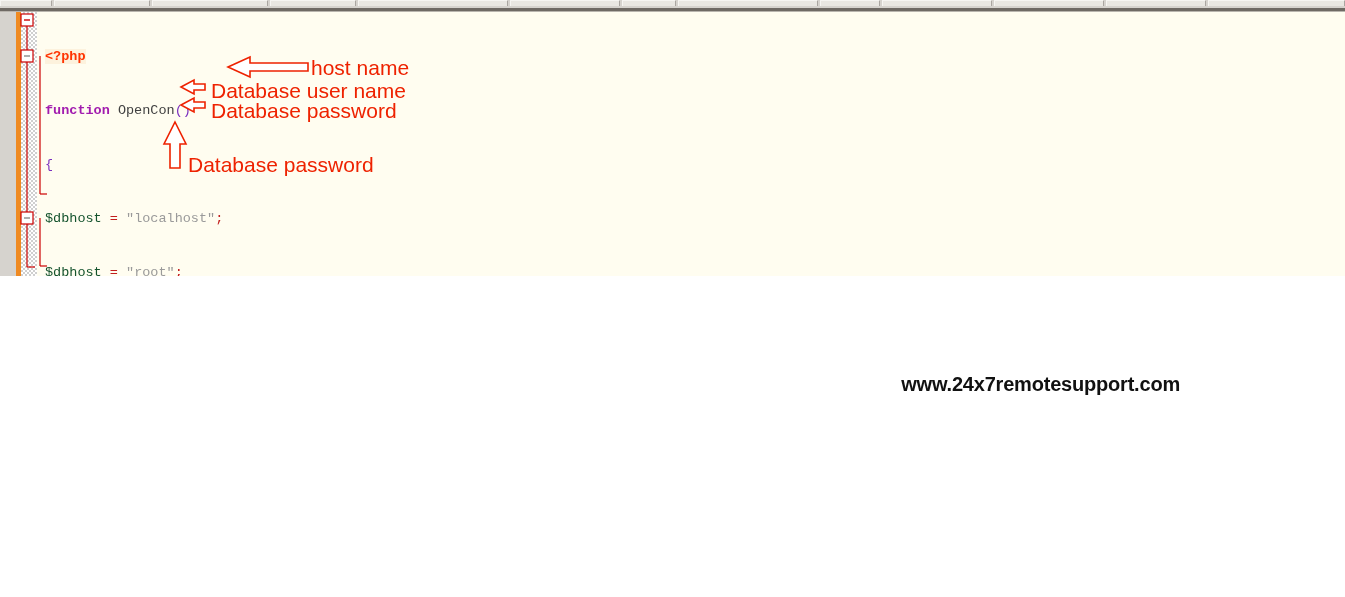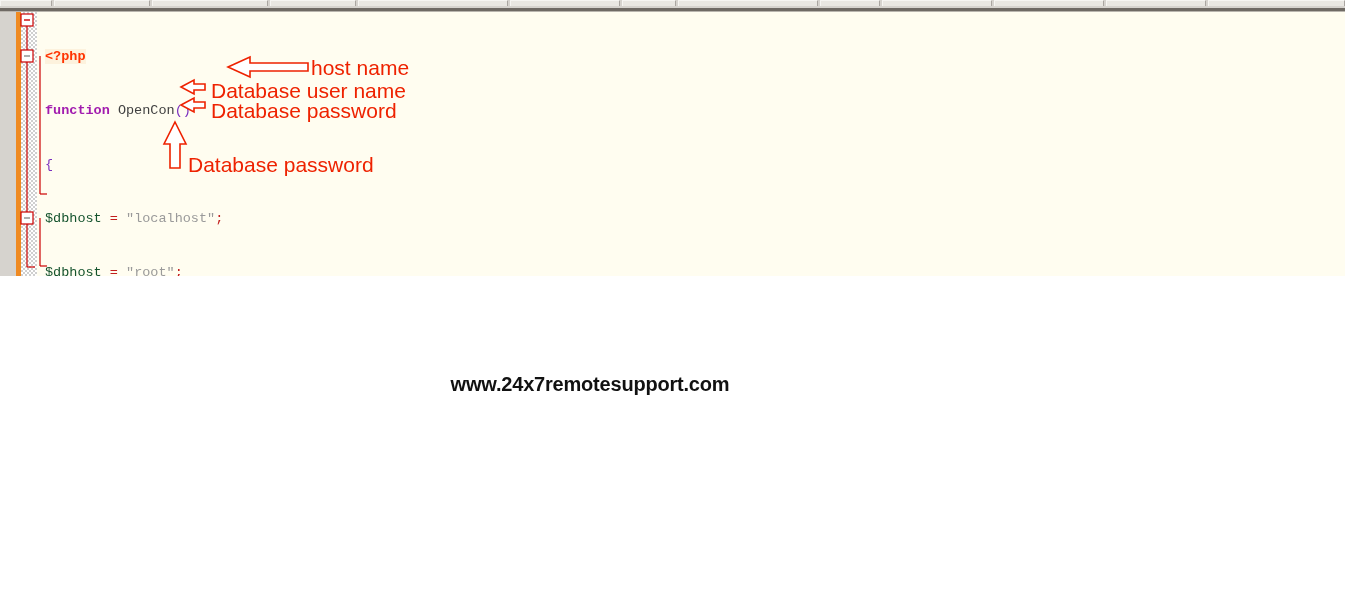--- a/index.html
+++ b/index.html
@@ -105,21 +105,21 @@
     position: absolute; left: 0; top: 0;
     width: 1345px; height: 597px;
     pointer-events: none;
   }
 
   
   #watermark {
     position: absolute;
     left: 0; top: 373px;
     width: 1180px;
-    text-align: center;
+    text-align: right;
     font-family: "Liberation Sans", sans-serif;
     font-size: 20px;
     font-weight: bold;
     color: #111111;
     letter-spacing: -0.2px;
   }
 </style>
 </head>
 <body>
 

